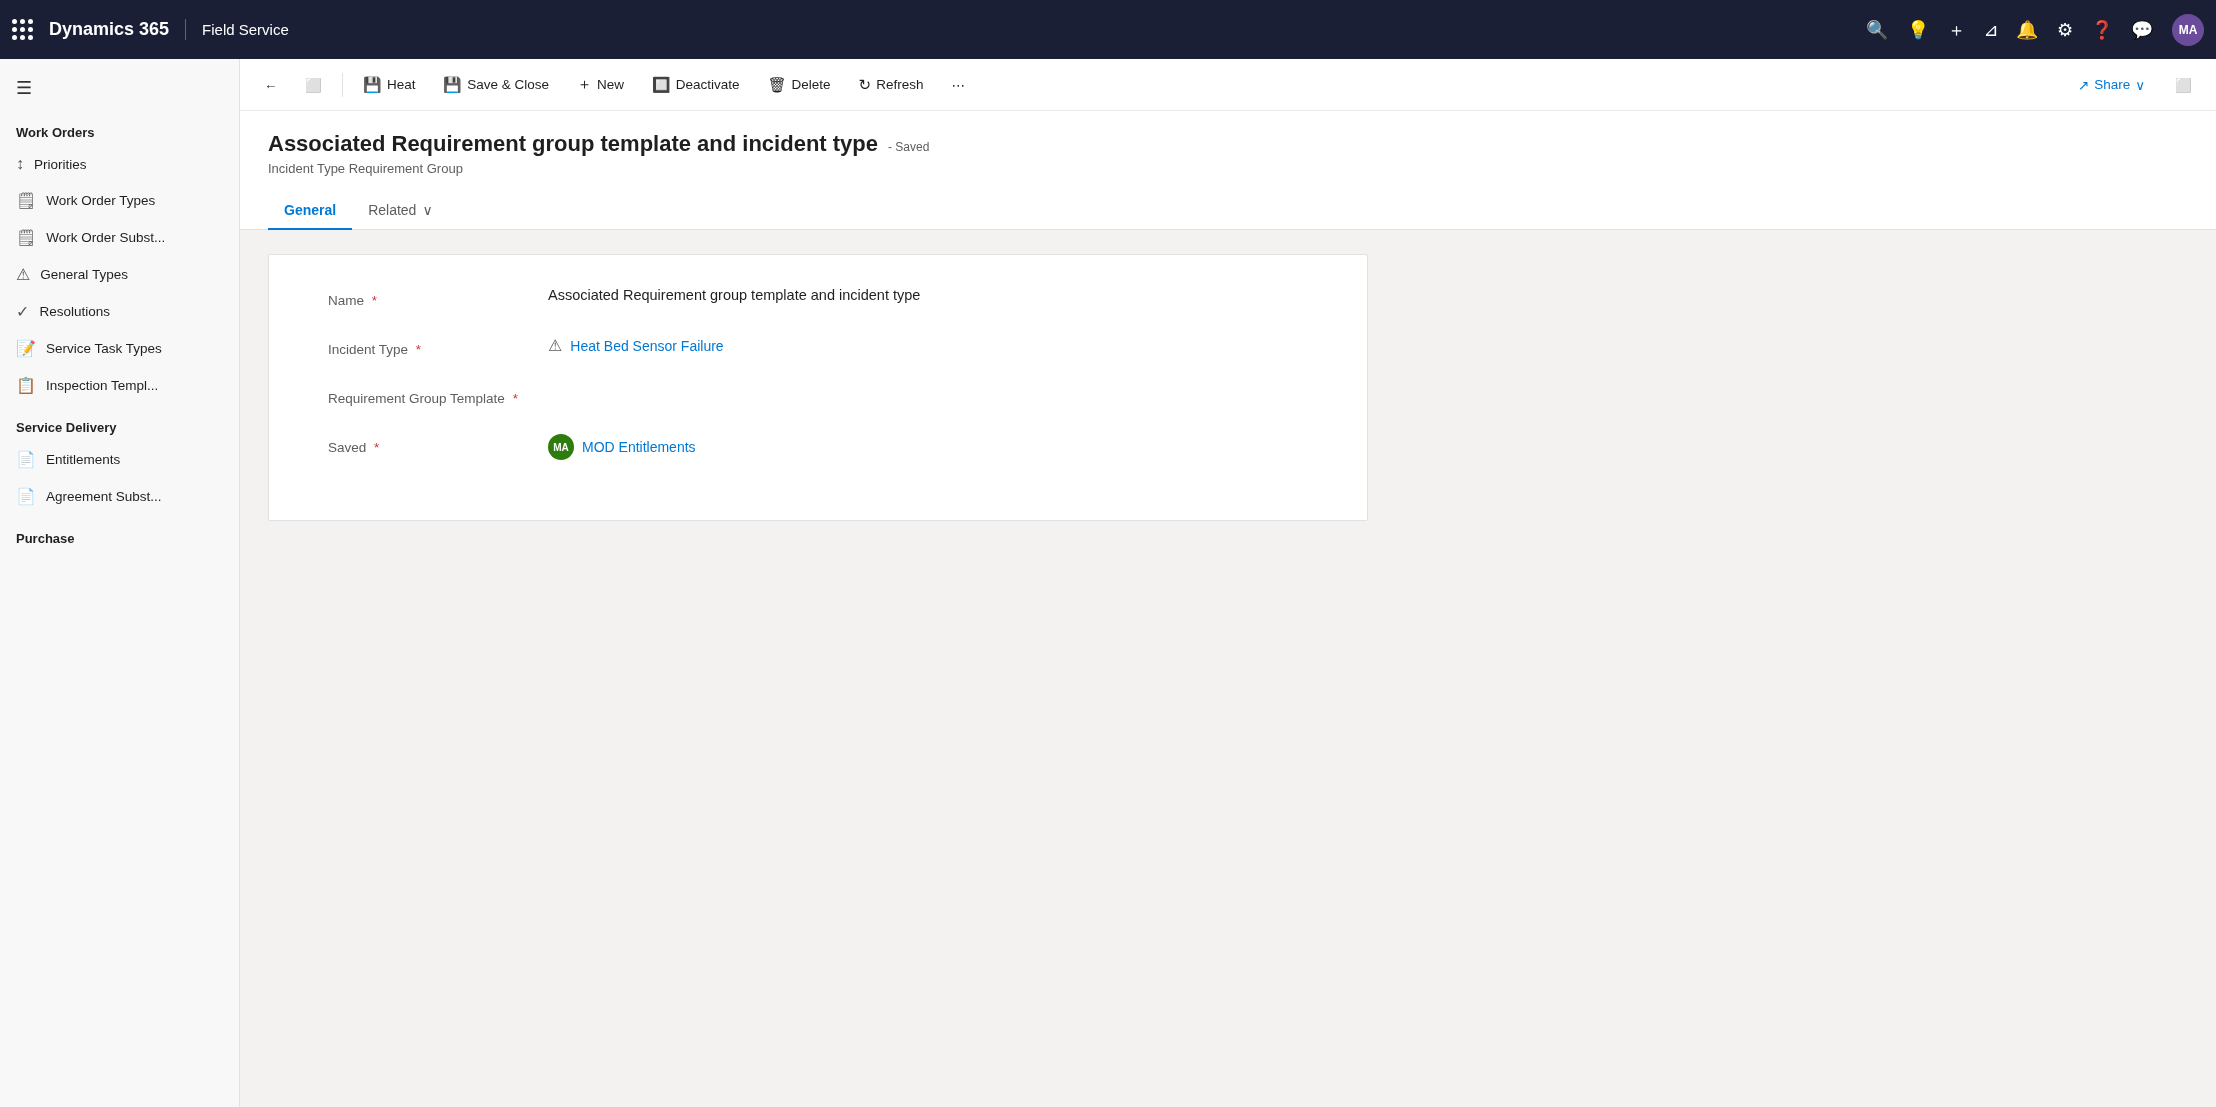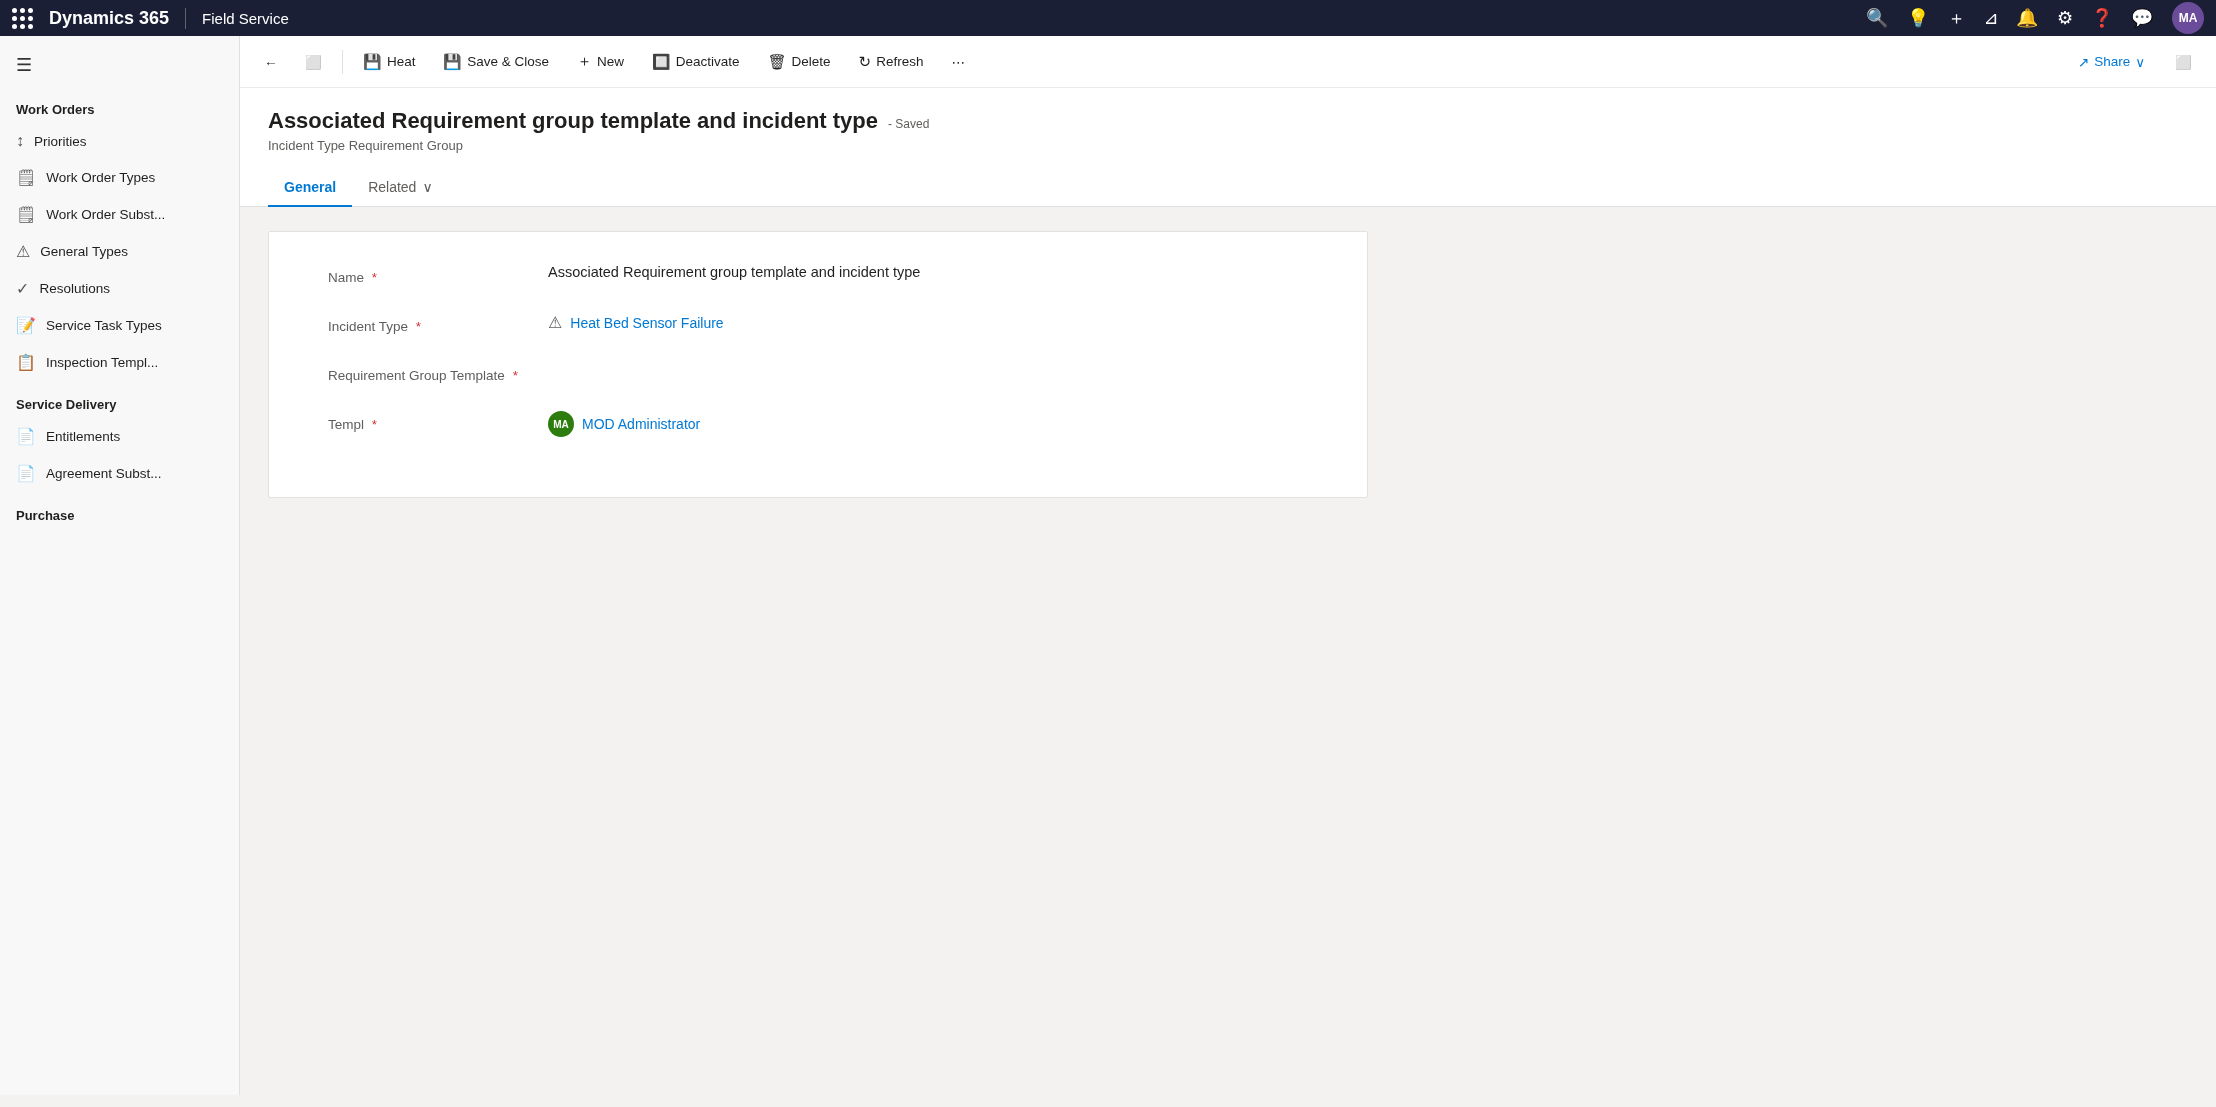--- a/index.html
+++ b/index.html
@@ -4,21 +4,21 @@
   <style>
     * { box-sizing: border-box; margin: 0; padding: 0; }
     body { font-family: 'Segoe UI', sans-serif; font-size: 14px; background: #f3f2f1; overflow: hidden; }
 
     
     .top-nav {
       display: flex;
       align-items: center;
       background: #1a1f36;
       color: white;
-      height: 36px;
+      height: 59px;
       padding: 12px 12px;
       gap: 16px;
     }
     .top-nav .dots-icon { display: grid; grid-template-columns: repeat(3, 5px); gap: 3px; cursor: pointer; }
     .top-nav .dots-icon span { width: 5px; height: 5px; background: white; border-radius: 50%; display: block; }
     .top-nav .app-name { font-size: 18px; font-weight: 600; color: white; border-right: 1px solid rgba(255,255,255,0.3); padding-right: 16px; }
     .top-nav .module-name { font-size: 15px; color: white; }
     .top-nav-right { margin-left: auto; display: flex; align-items: center; gap: 18px; }
     .top-nav-right .icon-btn { color: white; font-size: 18px; cursor: pointer; background: none; border: none; display: flex; align-items: center; justify-content: center; }
     .top-nav-right .avatar { width: 32px; height: 32px; background: #6b4c9a; border-radius: 50%; display: flex; align-items: center; justify-content: center; font-size: 12px; font-weight: 600; color: white; cursor: pointer; }
@@ -272,27 +272,27 @@
 
         <div class="form-row">
           <div class="form-label">
             <span>Requirement Group Template</span>
             <span class="form-required">*</span>
           </div>
         </div>
 
         <div class="form-row">
           <div class="form-label">
-            <span>Templ</span>
+            <span>Saved</span>
             <span class="form-required">*</span>
           </div>
           <div class="form-value">
             <div class="owner-link">
               <div class="owner-avatar">MA</div>
-              <span>MOD Administrator</span>
+              <span>MOD Entitlements</span>
             </div>
           </div>
         </div>
 
       </div>
     </div>
 
   </div>
 </div>
 

